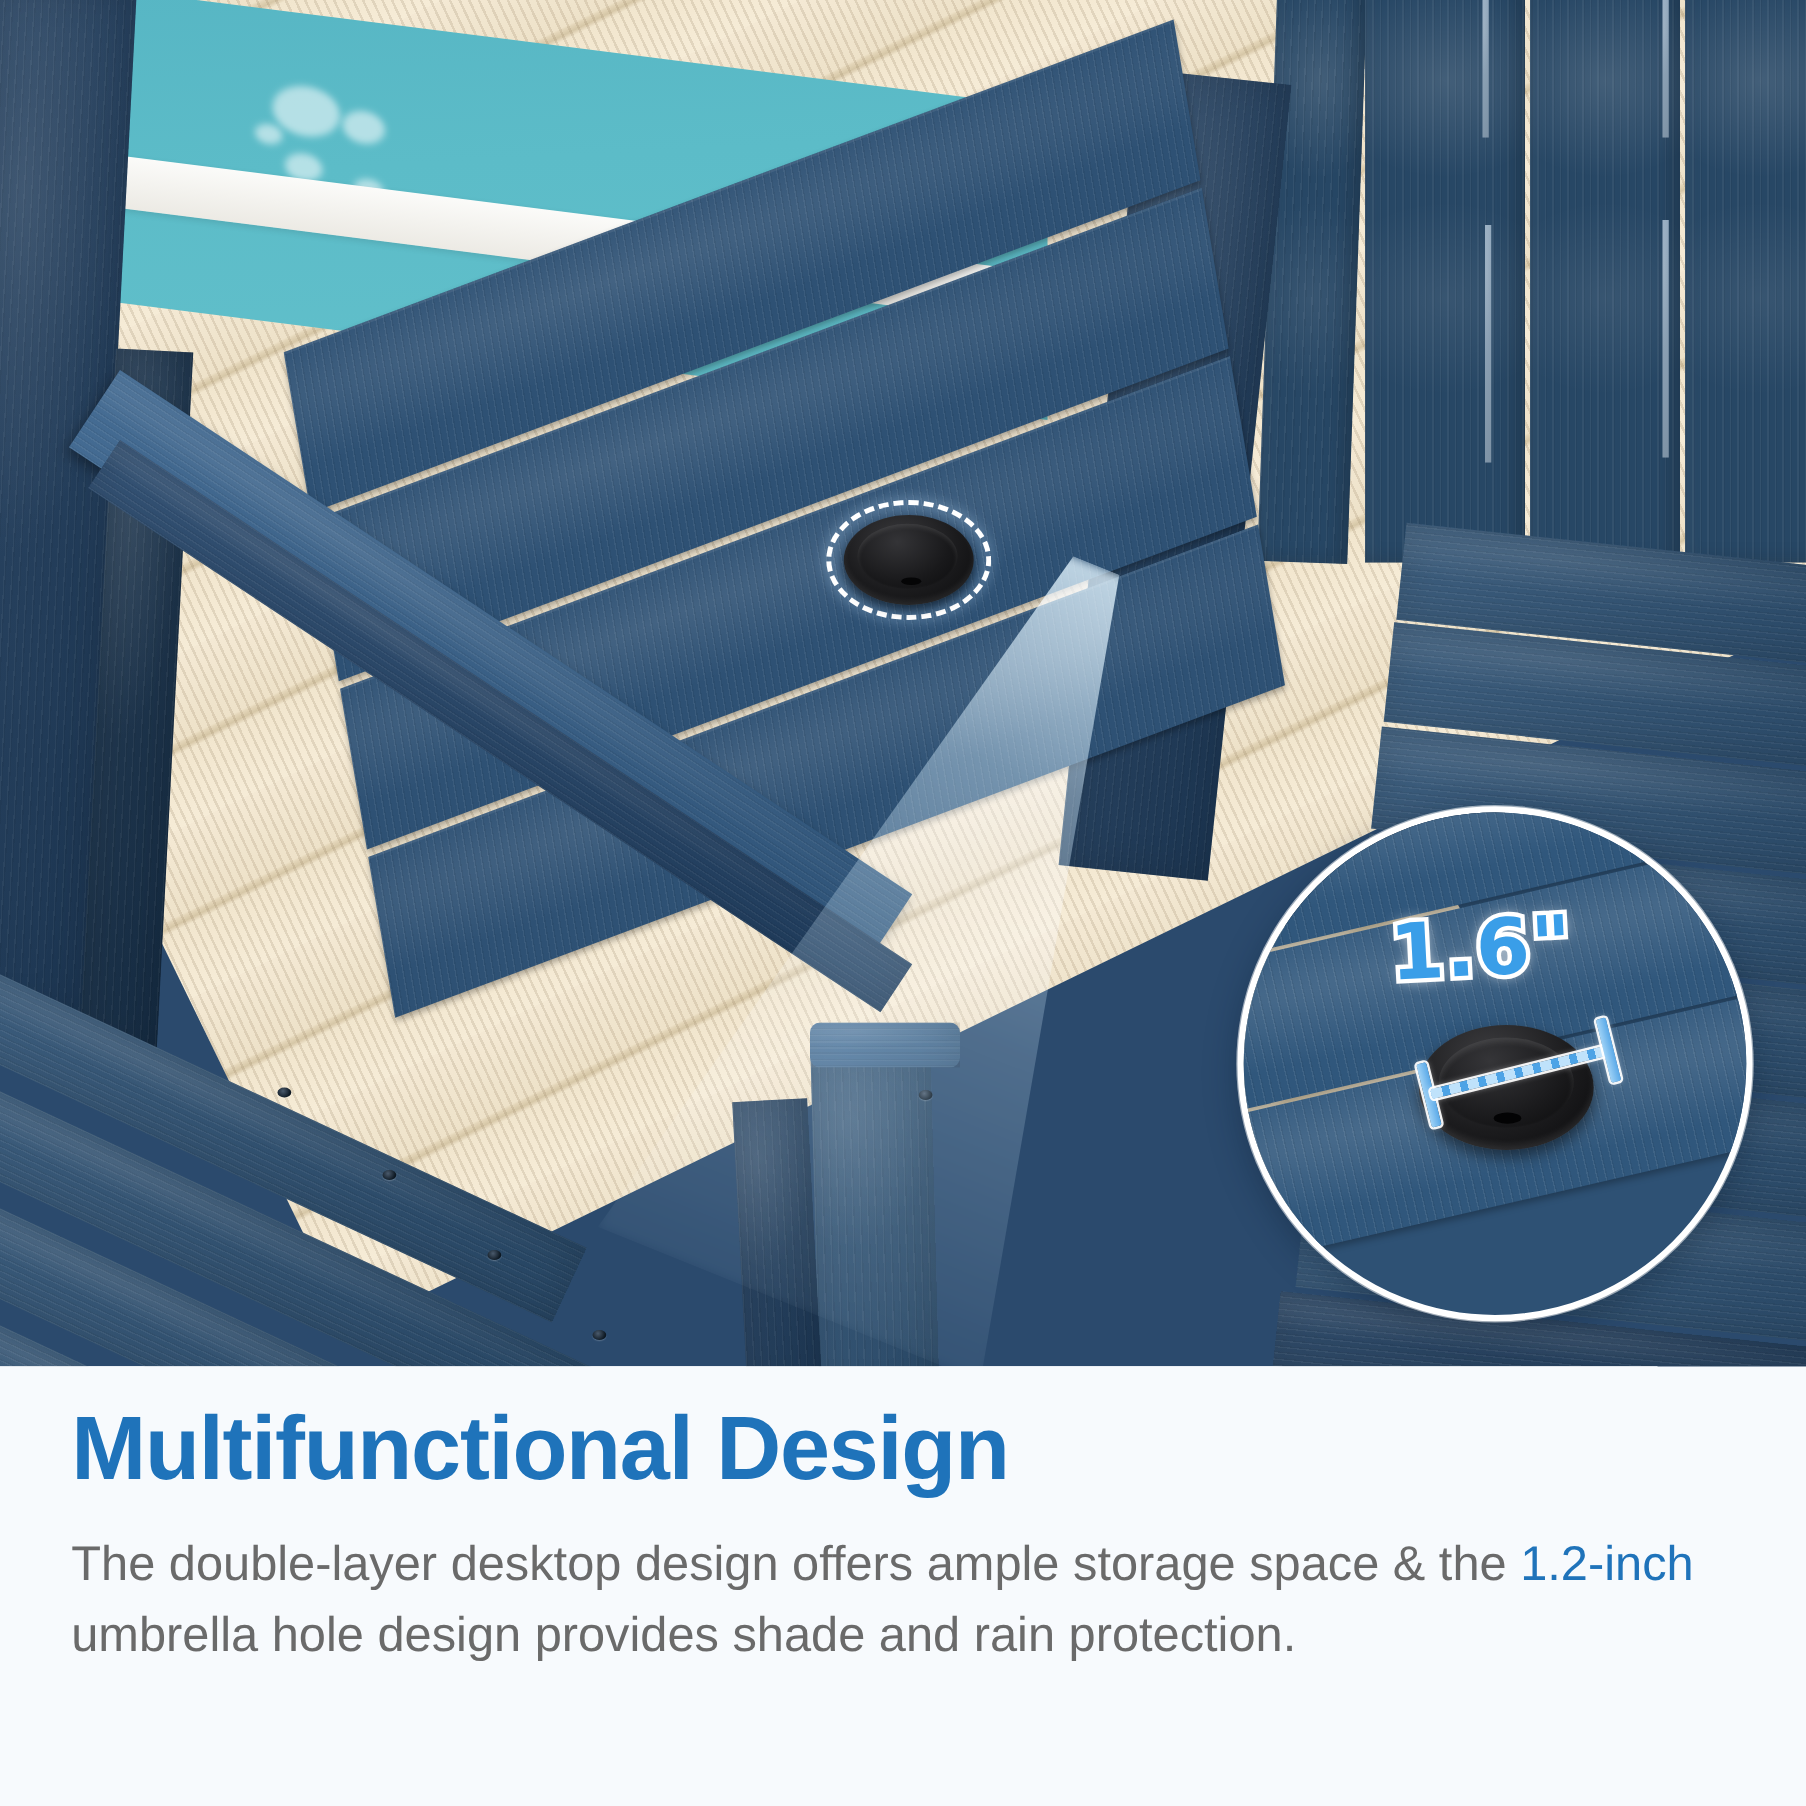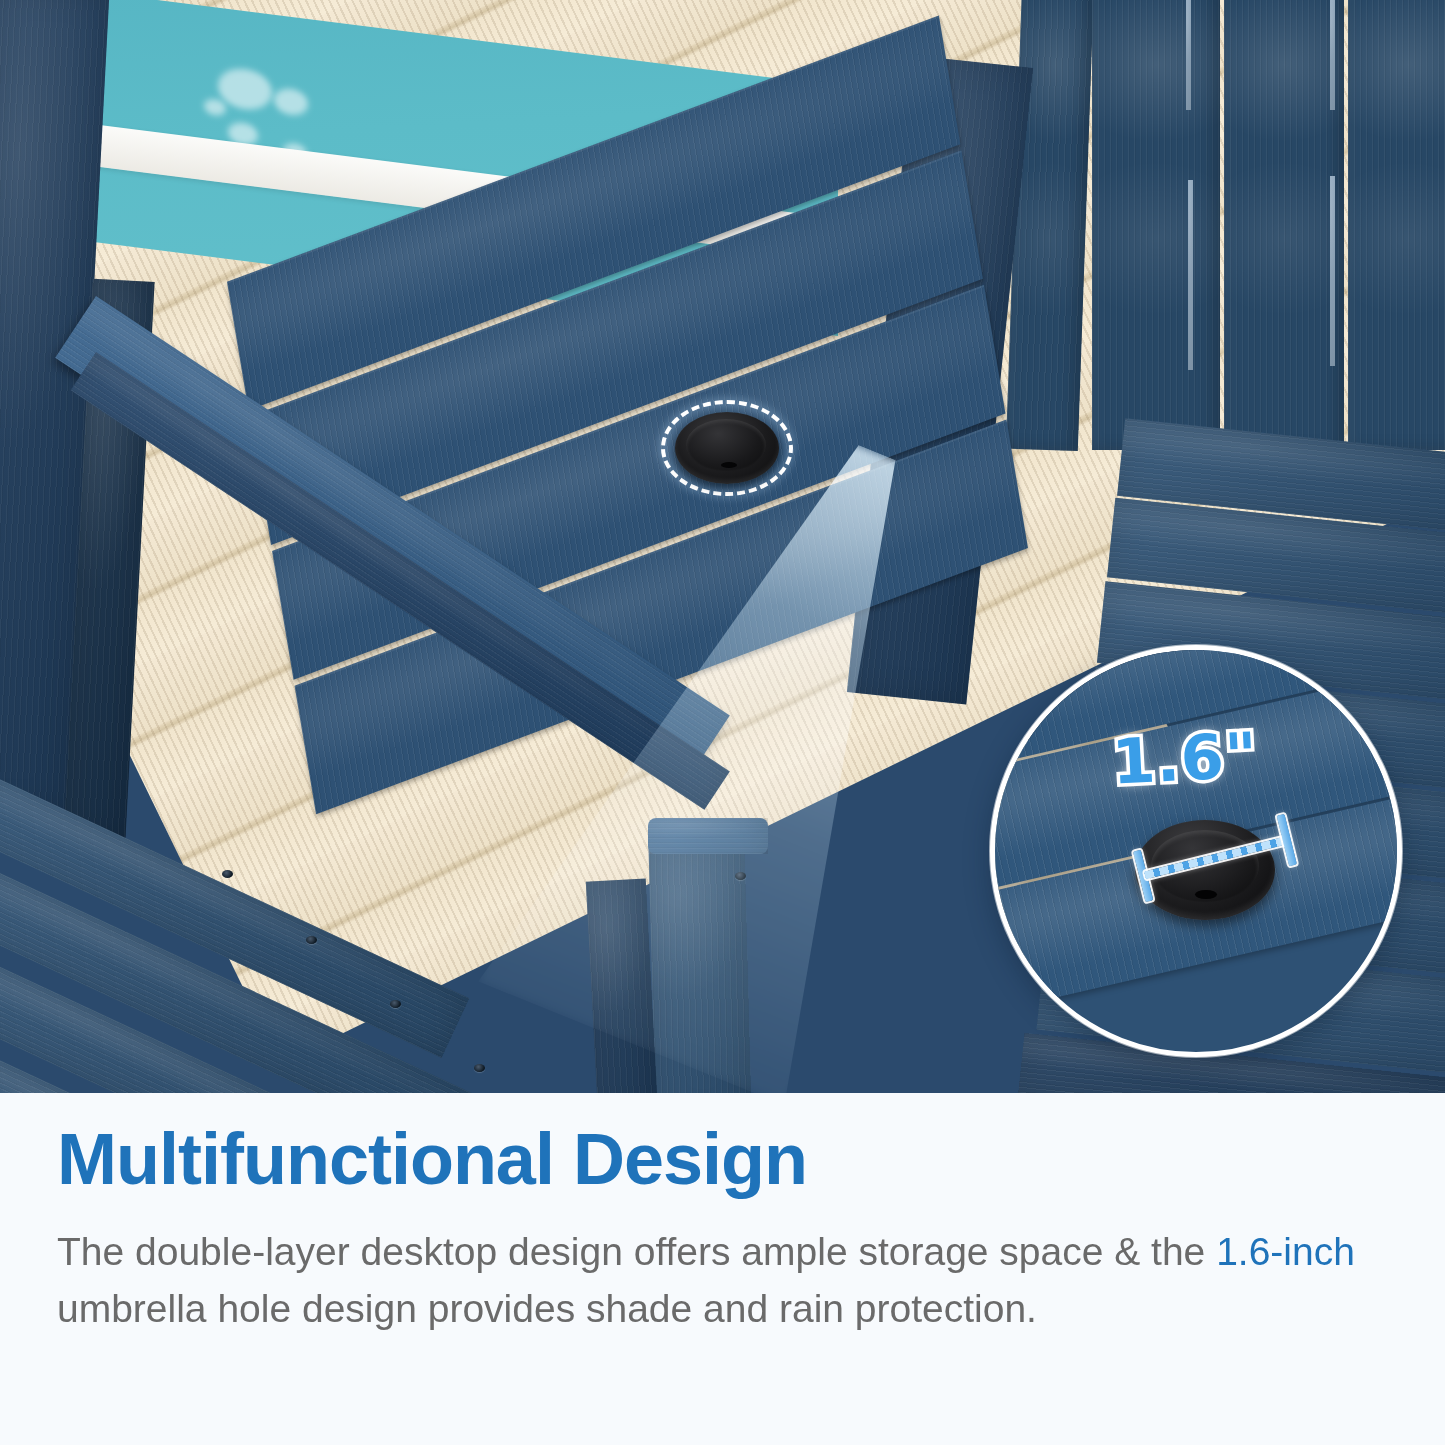--- a/index.html
+++ b/index.html
@@ -362,16 +362,16 @@
         <div class="dim-cap r"></div>
       </div>
     </div>
 
     <div id="size-label">1.6"</div>
 
   </div>
 
   <div id="textpanel">
     <div id="headline">Multifunctional Design</div>
-    <div id="body"><span>The double-layer desktop design offers ample storage space &amp; the </span><span class="hl">1.6-inch</span><span> umbrella hole design provides shade and rain protection.</span></div>
+    <div id="body"><span>The double-layer desktop design offers ample storage space &amp; the </span><span class="hl">1.2-inch</span><span> umbrella hole design provides shade and rain protection.</span></div>
   </div>
 
 </div>
 
 </body></html>

